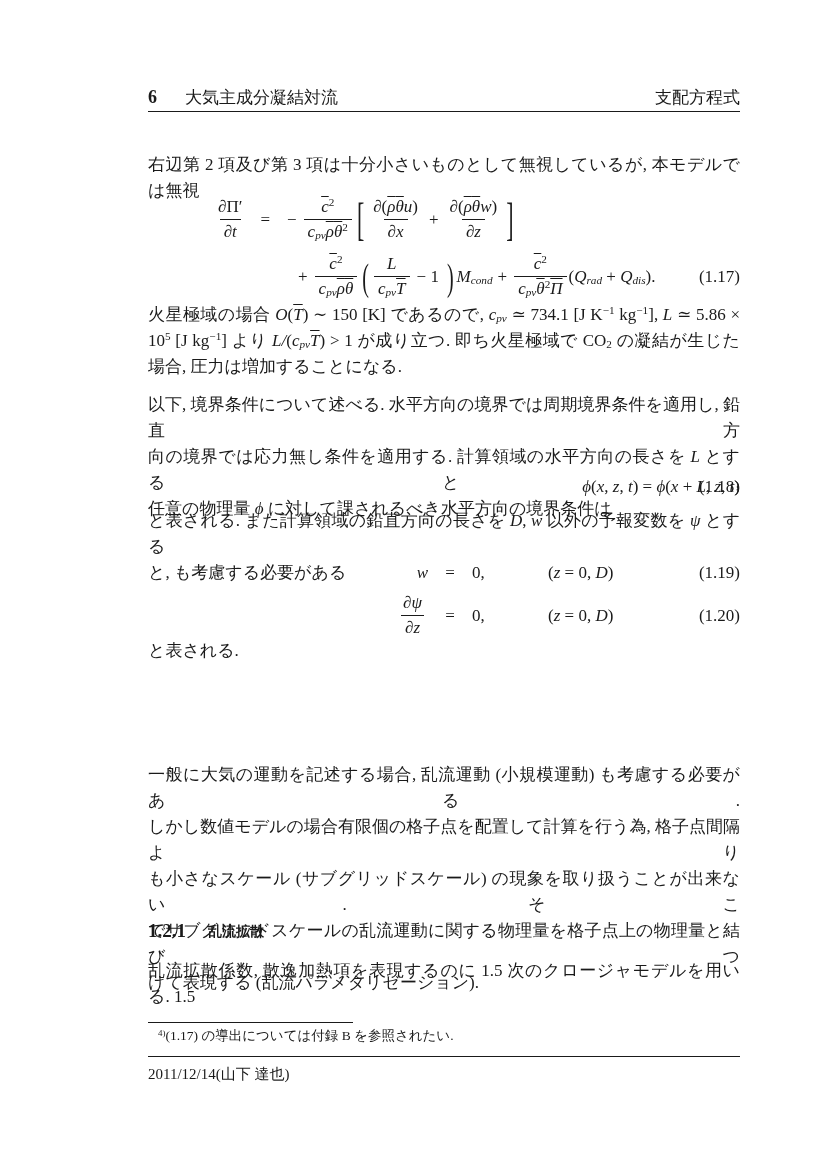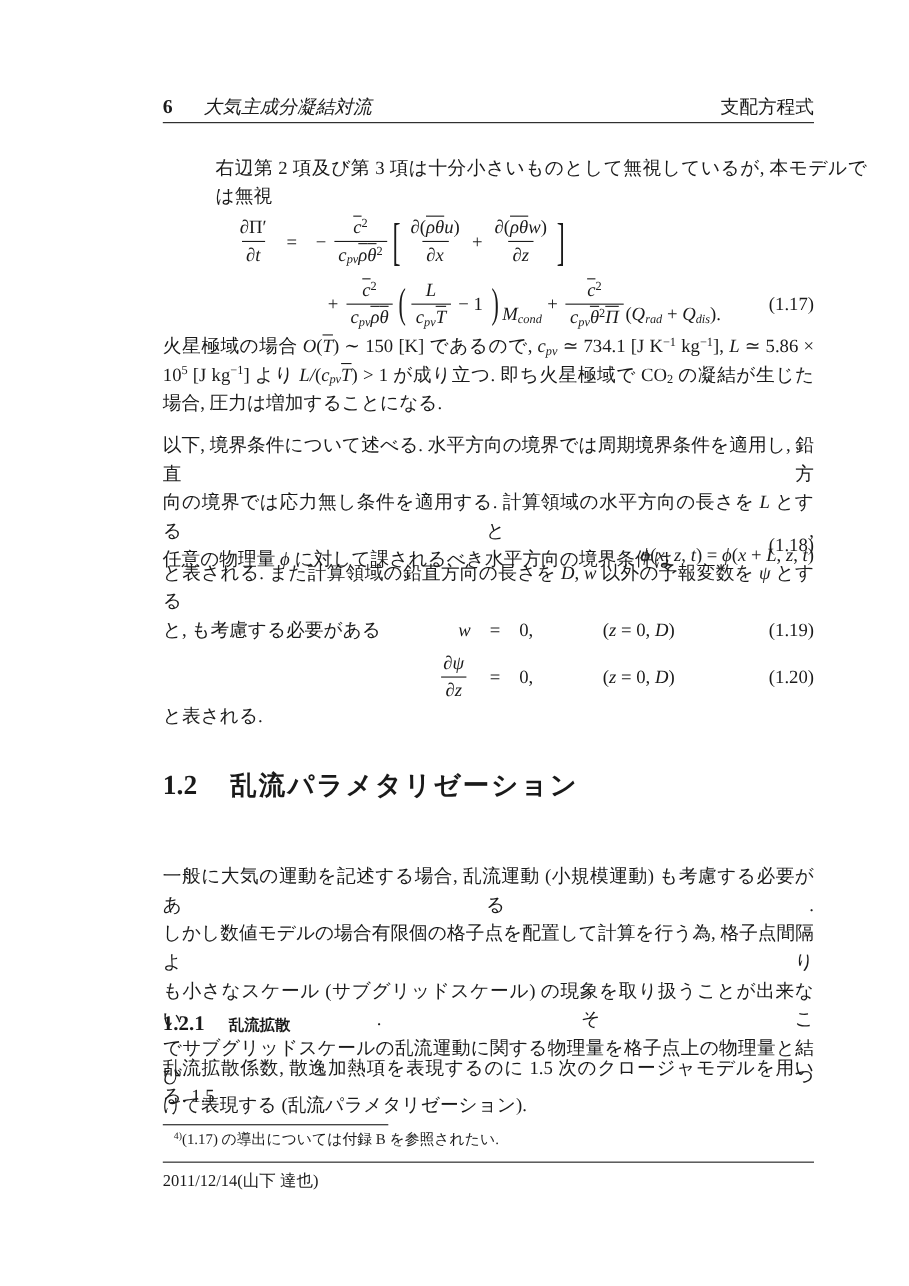--- a/index.html
+++ b/index.html
@@ -14,21 +14,21 @@
     line-height: 26px;
     overflow: hidden;
   }
   .blk { position: absolute; left: 148px; width: 592px; }
   .rule { border-top: 1px solid #1a1a1a; height: 0; }
 
   
   .hdr { display: flex; align-items: baseline; }
   .pgnum { font-weight: bold; font-size: 18px; }
   .runhead { font-family: "Liberation Sans", "DejaVu Sans", sans-serif; font-size: 17px; }
-  .rh-left { margin-left: 28px; font-style: italic; }
+  .rh-left { margin-left: 28px; }
   .rh-right { margin-left: auto; }
 
   
   .jline { text-align: justify; text-align-last: justify; white-space: normal; }
   .jline:last-child { text-align-last: auto; }
 
   sub, sup { font-size: 66%; line-height: 0; }
   sup { vertical-align: 0.5em; }
   sub { vertical-align: -0.22em; }
   .mi { font-style: italic; }
@@ -38,21 +38,21 @@
   .eq { font-size: 17px; line-height: 22px; }
   .eqrow { display: flex; align-items: center; }
   .frac { display: inline-flex; flex-direction: column; align-items: center; margin: 0 2px; }
   .frac .num { display: block; padding: 0 4px 1px; white-space: nowrap; }
   .frac .den { display: block; border-top: 1px solid #1a1a1a; padding: 1px 4px 0; white-space: nowrap; }
   .mo { margin: 0 5px; }
   .mo.wide { margin: 0 12px; }
   .bd { display: inline-block; font-size: 22px; line-height: 1; transform: scaleY(2.15); transform-origin: center; margin: 0 3px; font-weight: 300; }
   .bp { display: inline-block; font-size: 20px; line-height: 1; transform: scaleY(1.9); transform-origin: center; margin: 0 3px; font-weight: 300; }
   .eqnum { position: absolute; right: 0; top: 50%; transform: translateY(-50%); }
-  .mrow { white-space: nowrap; margin-top: 18px; }
+  .mrow { white-space: nowrap; }
 
   
   .bc-row { position: relative; display: flex; align-items: center; }
   .bc-inner { display: flex; align-items: center; margin-left: 150px; }
   .bc-lhs { width: 130px; display: flex; justify-content: flex-end; }
   .bc-rel { width: 44px; text-align: center; }
   .bc-rhs { width: 40px; }
   .bc-cond { margin-left: 36px; white-space: nowrap; }
 
   
@@ -71,21 +71,21 @@
 
 <div class="page">
 
   <div class="blk hdr" style="top: 84px;">
     <span class="pgnum">6</span>
     <span class="runhead rh-left">大気主成分凝結対流</span>
     <span class="runhead rh-right">支配方程式</span>
   </div>
   <div class="blk rule" style="top: 111px;"></div>
 
-  <div class="blk" style="top: 140px; margin-left: 48px;">
+  <div class="blk" style="top: 152px;">
       <div class="jline"><span>右辺第 2 項及び第 3 項は十分小さいものとして無視しているが, 本モデルでは無視</span></div>
     </div>
 
   <div class="blk eq" style="top: 196px;">
     <div class="eqrow" style="margin-left: 64px;">
       <span class="frac">
           <span class="num"><span class="mi">∂</span><span>Π′</span></span>
           <span class="den"><span class="mi">∂t</span></span>
         </span>
       <span class="mo wide">=</span>
@@ -179,26 +179,22 @@
         <span class="bc-cond"><span>(</span><span class="mi">z</span><span> = 0, </span><span class="mi">D</span><span>)</span></span>
       </div>
       <span class="eqnum">(1.20)</span>
     </div>
   </div>
 
   <div class="blk" style="top: 638px;">
       <div class="jline"><span>と表される.</span></div>
     </div>
 
-  <div class="blk h2" style="top: 702px;">
-    <span class="num">1.2</span>
-    <span class="ttl">乱流パラメタリゼーション</span>
-  </div>
-
-  <div class="blk" style="top: 784px;">
+
+  <div class="blk" style="top: 762px;">
       <div class="jline"><span>一般に大気の運動を記述する場合, 乱流運動 (小規模運動) も考慮する必要がある.</span></div>
       <div class="jline"><span>しかし数値モデルの場合有限個の格子点を配置して計算を行う為, 格子点間隔より</span></div>
       <div class="jline"><span>も小さなスケール (サブグリッドスケール) の現象を取り扱うことが出来ない. そこ</span></div>
       <div class="jline"><span>でサブグリッドスケールの乱流運動に関する物理量を格子点上の物理量と結びつ</span></div>
       <div class="jline"><span>けて表現する (乱流パラメタリゼーション).</span></div>
     </div>
 
   <div class="blk h3" style="top: 918px;">
     <span class="num">1.2.1</span>
     <span class="ttl">乱流拡散</span>

